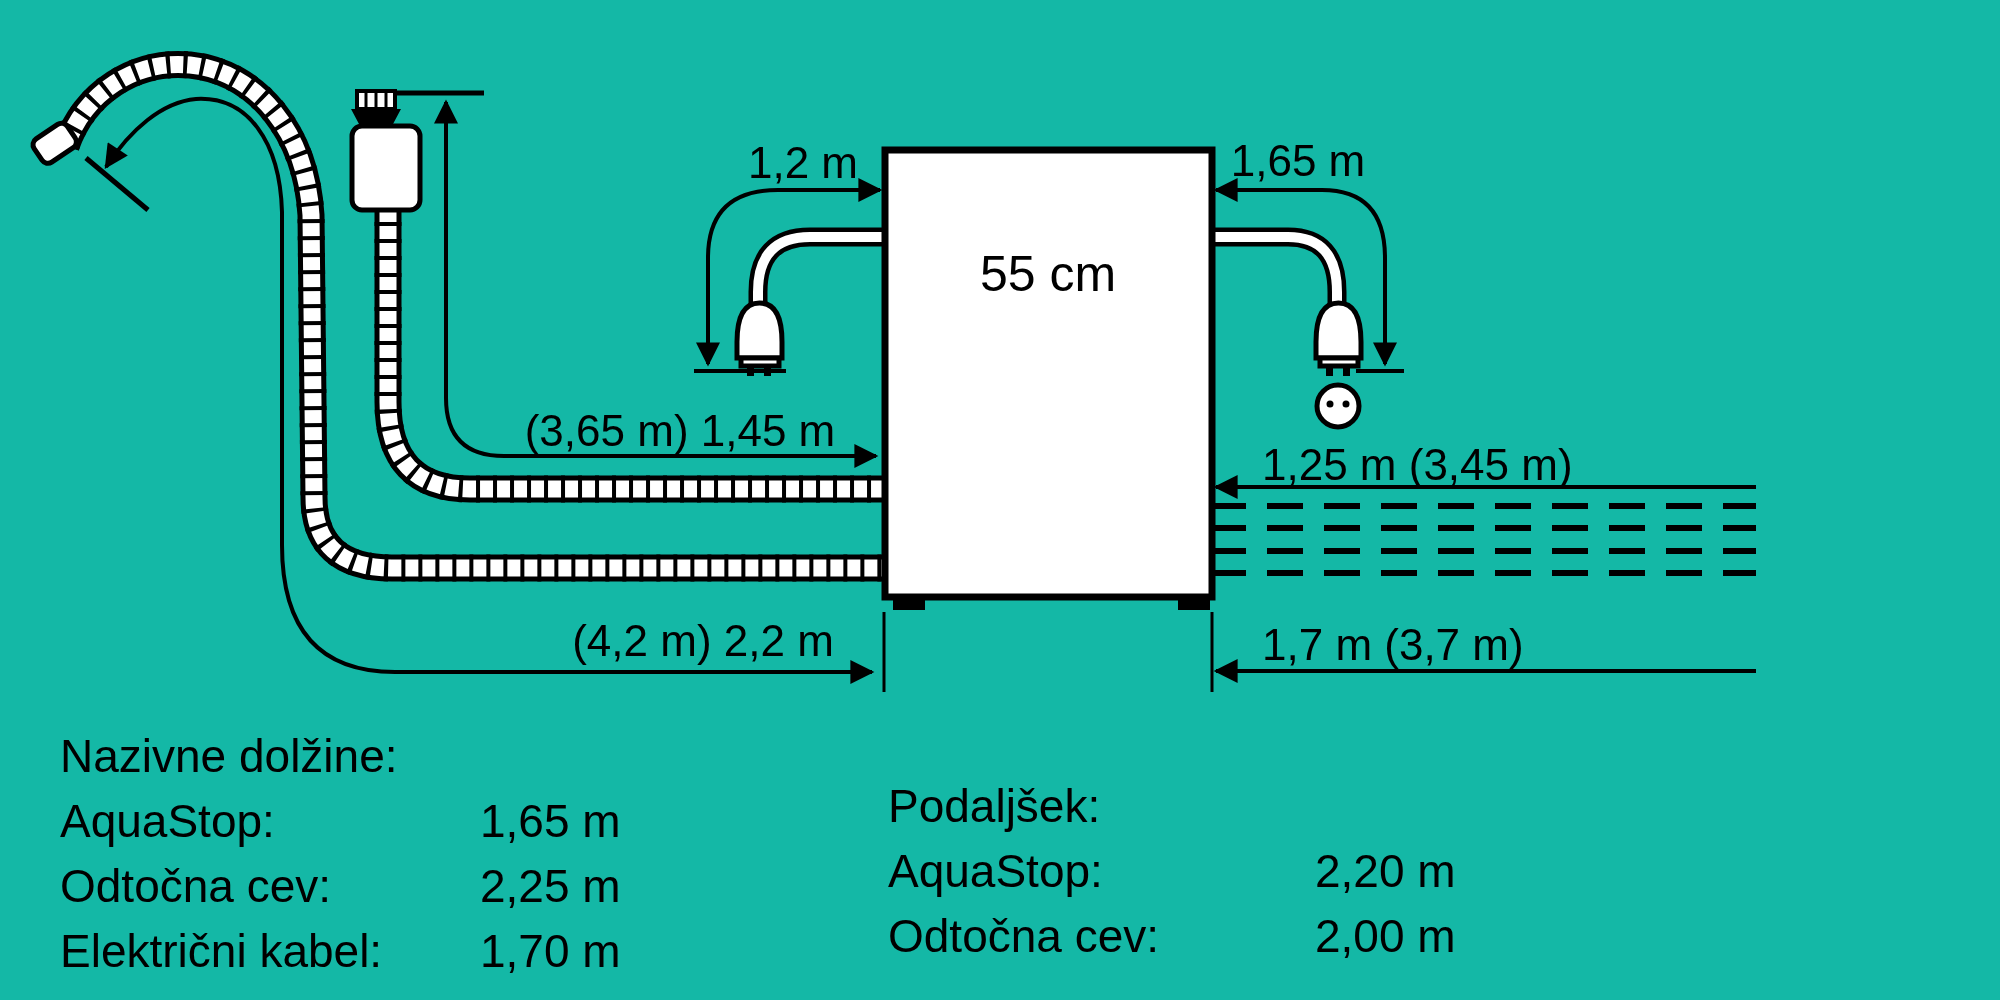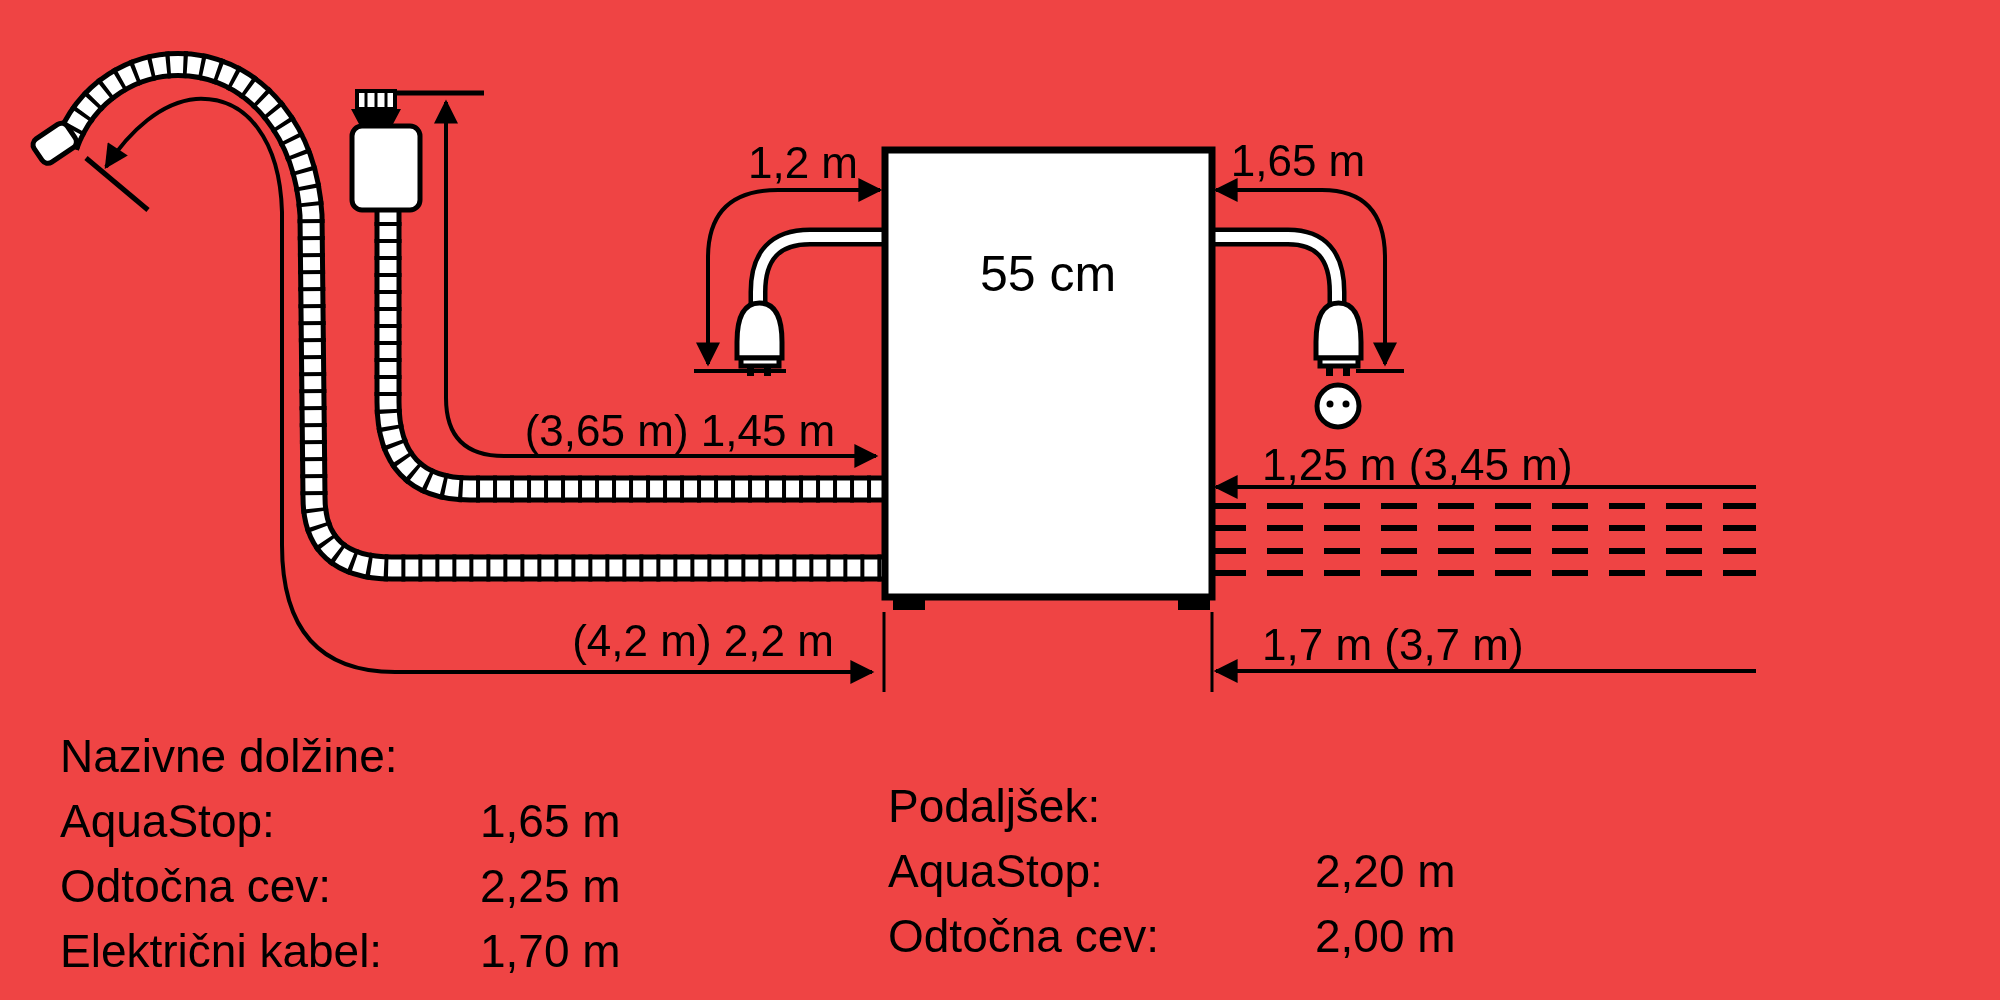--- a/index.html
+++ b/index.html
@@ -1,19 +1,19 @@
 <!DOCTYPE html>
 <html><head>
 <meta charset="utf-8">
 <style>
   html,body{margin:0;padding:0;background:#ffffff;}
   .stage{
     position:relative;
     width:2000px;height:1000px;
-    background:#ef4444;
+    background:#14b8a6;
     font-family:"Liberation Sans", sans-serif;
     overflow:hidden;
   }
   svg{position:absolute;left:0;top:0;}
   .lbl{font-family:"Liberation Sans", sans-serif;fill:#000;}
   .dim{font-size:44px;}
   .big{font-size:50px;}
   .leg{font-size:46px;}
 </style>
 </head>

